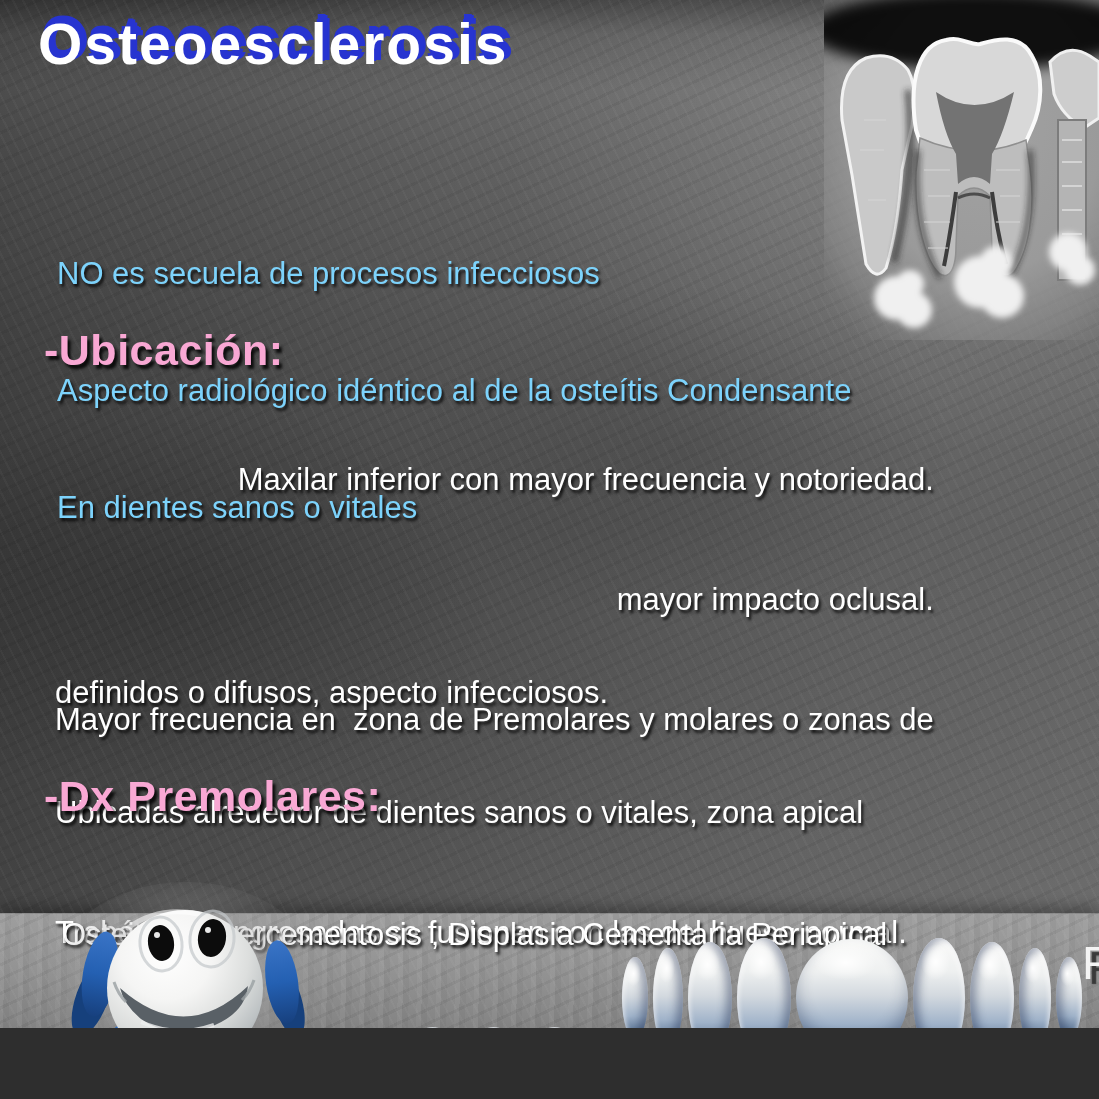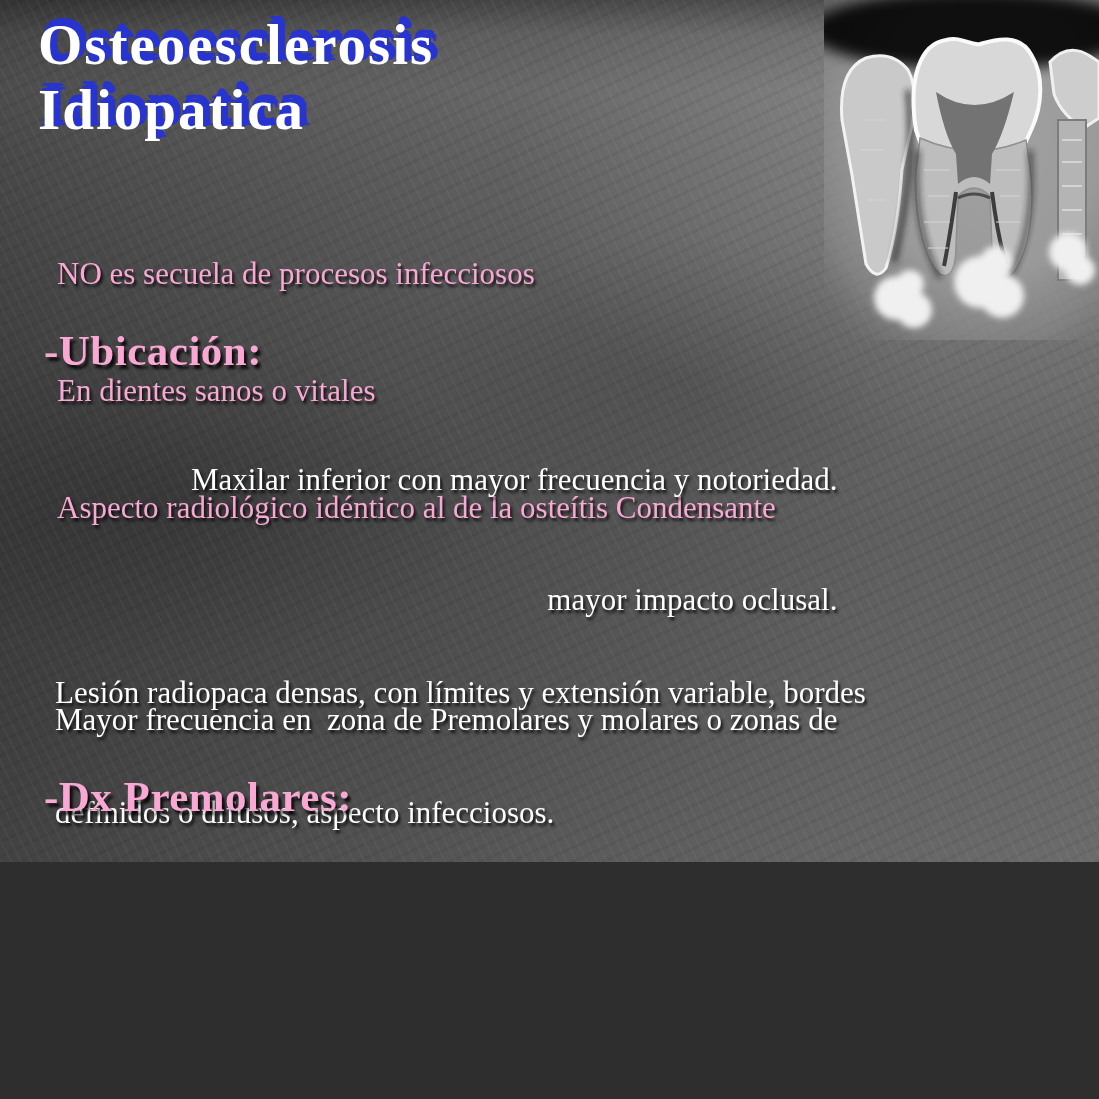--- a/index.html
+++ b/index.html
@@ -1,18 +1,18 @@
 <!DOCTYPE html>
 <html><head>
 <meta charset="utf-8">
 <style>
   html,body{margin:0;padding:0;background:#2e2e2e;}
   .poster{
-    position:relative; width:1099px; height:862px; overflow:hidden;
-    font-family:Liberation Serif, serif; background:#5a5a5a;
+    position:relative; width:1099px; height:1028px; overflow:hidden;
+    font-family:Liberation Sans, sans-serif; background:#5a5a5a;
   }
   
   .wall{
     position:absolute; left:0; top:0; width:1099px; height:913px;
     background:
       linear-gradient(180deg, rgba(0,0,0,.38) 0px, rgba(0,0,0,.12) 34px, rgba(0,0,0,0) 90px),
       linear-gradient(100deg, rgba(0,0,0,.30), rgba(0,0,0,.06) 40%, rgba(255,255,255,.09) 78%, rgba(255,255,255,.13)),
       radial-gradient(60% 45% at 88% 18%, rgba(255,255,255,.14), transparent 70%),
       linear-gradient(180deg,#757575 0%,#656565 18%,#595959 36%,#4f4f4f 58%,#515151 78%,#575757 100%);
   }
@@ -37,21 +37,21 @@
   }
   
   .title{
     position:absolute; left:38px; top:12px; margin:0;
     font-size:57px; font-weight:bold; letter-spacing:2px; line-height:65px;
     color:#ffffff;
     text-shadow:5px -7px 0 #2734d0, 2px -3px 0 #2734d0, 7px -4px 0 #2734d0, 3px -8px 0 #2734d0;
   }
   .tline{display:block;}
   .intro{
-    position:absolute; left:57px; top:176px; color:#f9a8d4;
+    position:absolute; left:57px; top:176px; color:#7dd3fc;
     font-size:31px; line-height:39px; white-space:pre;
     text-shadow:2px 3px 3px rgba(0,0,0,.85);
   }
   .h{
     position:absolute; margin:4px; color:#f9a8d4; font-size:43px; font-weight:bold;
     letter-spacing:.5px; text-shadow:3px 4px 3px rgba(0,0,0,.85);
   }
   .h-ubi{left:40px; top:322px;}
   .h-car{left:44px; top:532px;}
   .h-dx{left:40px; top:768px;}
@@ -174,38 +174,36 @@
       <circle cx="156" cy="282" r="26"></circle>
         <circle cx="178" cy="296" r="22"></circle>
         <circle cx="172" cy="262" r="16"></circle>
       <circle cx="244" cy="252" r="19"></circle>
         <circle cx="256" cy="270" r="15"></circle>
     </g>
   </svg>
 
   <h1 class="title">
     <span class="tline">Osteoesclerosis</span>
-    <span class="tline">Idiopatica</span>
   </h1>
 
   <div class="intro">
     <div>NO es secuela de procesos infecciosos</div>
+    <div>Aspecto radiológico idéntico al de la osteítis Condensante</div>
     <div>En dientes sanos o vitales</div>
-    <div>Aspecto radiológico idéntico al de la osteítis Condensante</div>
   </div>
 
   <h2 class="h h-ubi">-Ubicación:</h2>
   <div class="body-block b-ubi">
     <div>Maxilar inferior con mayor frecuencia y notoriedad.</div>
     <div>mayor impacto oclusal.</div>
     <div>Mayor frecuencia en  zona de Premolares y molares o zonas de</div>
   </div>
 
   <div class="body-block b-car">
-    <div>Lesión radiopaca densas, con límites y extensión variable, bordes</div>
     <div>definidos o difusos, aspecto infecciosos.</div>
     <div>Ubicadas alrededor de dientes sanos o vitales, zona apical</div>
     <div>Trabéculas engrosadas se fusionan con las del hueso normal.</div>
   </div>
 
   <h2 class="h h-dx">-Dx Premolares:</h2>
   <div class="body-block b-dx">
     <div>Osteitis , Hipercementosis , Displasia Cementaria Periapical</div>
   </div>
 

